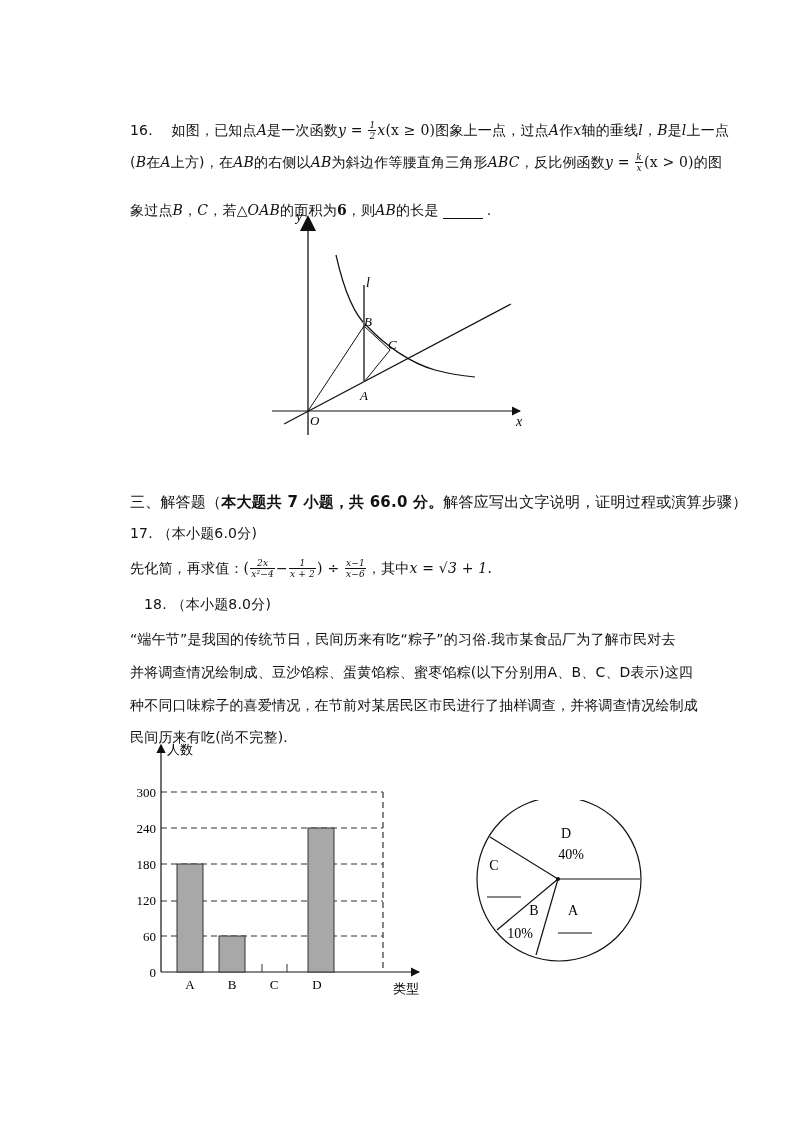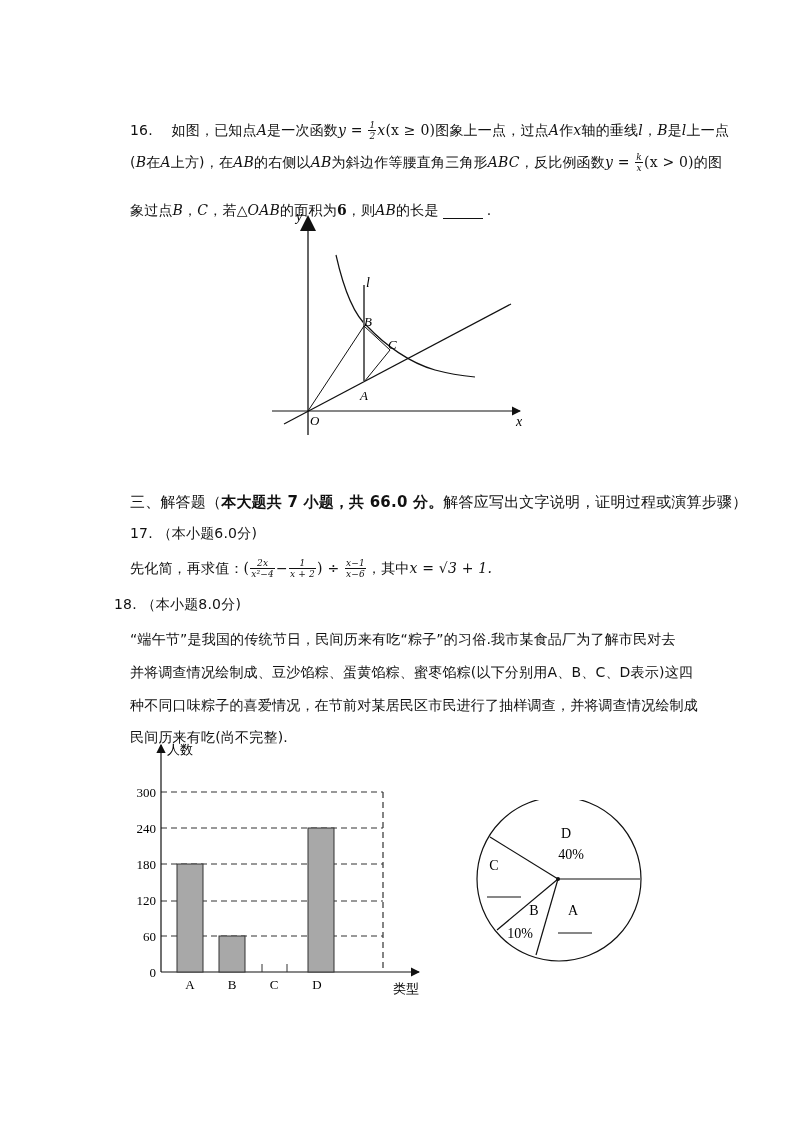--- a/index.html
+++ b/index.html
@@ -73,21 +73,21 @@
   <span>17.</span>
   <span>（本小题6.0分)</span>
 </div>
 
 <div class="abs line" style="left:130px; top:546px;">
   <span>先化简，再求值：</span><span class="serif">(</span><span class="frac"><span class="num">2x</span><span class="den">x²−4</span></span><span>−</span><span class="frac"><span class="num">1</span><span class="den">x + 2</span></span><span class="serif">)</span>
   <span class="serif">÷</span>
   <span class="frac"><span class="num">x−1</span><span class="den">x−6</span></span><span>，其中</span><span class="m">x = √3 + 1.</span>
 </div>
 
-<div class="abs line" style="left:114px; top:583px;">
+<div class="abs line" style="left:144px; top:583px;">
   <span>18.</span>
   <span>（本小题8.0分)</span>
 </div>
 <div class="abs line" style="left:130px; top:618px;">“端午节”是我国的传统节日，民间历来有吃“粽子”的习俗.我市某食品厂为了解市民对去</div>
 <div class="abs line" style="left:130px; top:651px;">并将调查情况绘制成、豆沙馅粽、蛋黄馅粽、蜜枣馅粽(以下分别用A、B、C、D表示)这四</div>
 <div class="abs line" style="left:130px; top:684px;">种不同口味粽子的喜爱情况，在节前对某居民区市民进行了抽样调查，并将调查情况绘制成</div>
 <div class="abs line" style="left:130px; top:716px;">民间历来有吃(尚不完整).</div>
 
 <svg class="abs" style="left:125px; top:735px;" width="310" height="270" viewBox="0 0 310 270">
   <defs>

